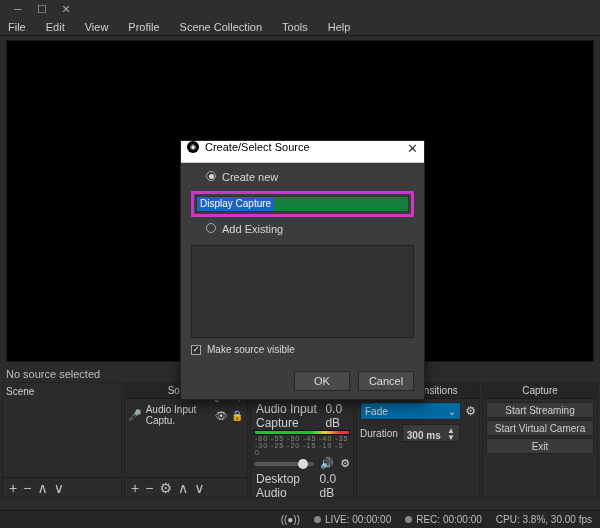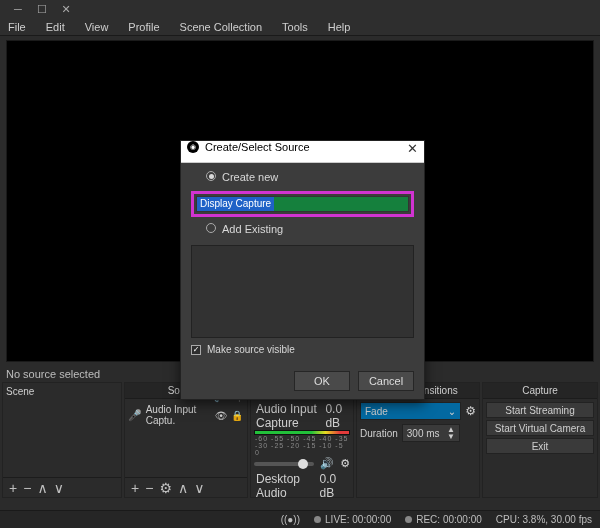--- a/index.html
+++ b/index.html
@@ -109,21 +109,21 @@
   
   .trans-row { display:flex; align-items:center; gap:4px; margin-bottom:4px; }
   .trans-select {
     flex:1; background:#0369a1; border:1px solid #222; height:18px;
     padding:0 4px; display:flex; align-items:center; justify-content:space-between;
     color:#cfcfcf; font-size:10px;
   }
   .trans-gear { font-size:12px; color:#cfcfcf; }
   .trans-dur {
     width:58px; background:#3a3a3a; border:1px solid #222; height:18px;
-    color:#cfcfcf; font-size:10px; padding:0 4px; display:flex; align-items:center;
+    color:#cfcfcf; font-size:10px; padding:0 4px; display:flex; align-items:flex-end;font-weight:bold;
   }
   
   .ctrl-btn {
     display:block;
     background:#3a3a3a; border:1px solid #222;
     color:#cfcfcf; font-size:10px; text-align:center;
     height:16px; line-height:15px;
     margin-bottom:2px;
   }
   

